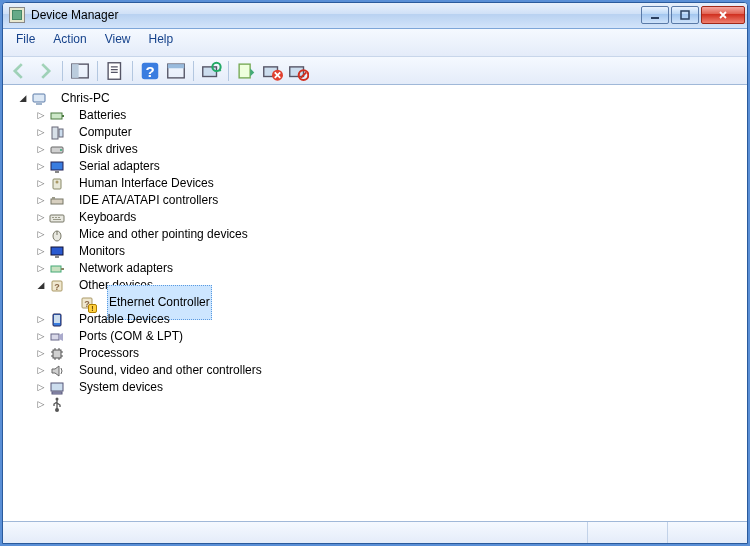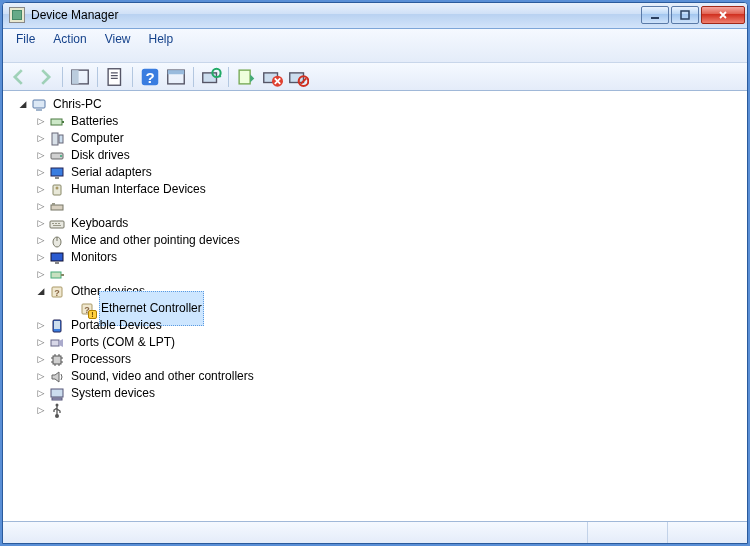--- a/index.html
+++ b/index.html
@@ -58,21 +58,21 @@
     font-size:10px;
     cursor:pointer;
   }
   .win-btn.close {
     background: linear-gradient(to bottom,#f5a8a0,#e06050 45%,#d03020 46%,#f08070);
     border-color:#a02818; color:#fff;
     width: 44px;
   }
   .win-btn svg { width:10px; height:10px; }
   .menubar {
-    height: 34px;
+    height: 28px;
     background: linear-gradient(to bottom,#f5f9ff,#e4ecf9);
     border-bottom: 1px solid #c8d6ea;
     display:flex;
     align-items:stretch;
     padding: 0 4px;
   }
   .menu-item {
     padding: 3px 9px;
     color:#15428b;
     cursor:pointer;
@@ -133,21 +133,21 @@
     position:relative;
   }
   .dev-icon svg { width:16px; height:16px; }
   .warn-badge {
     position:absolute; right:-2px; bottom:-2px;
     width:9px;height:9px;
     background:#ffd040; border:1px solid #b08000; border-radius:2px;
     font-size:7px; line-height:7px; text-align:center; color:#604000;
     font-weight:bold;
   }
-  .node-label { padding: 0 2px; }
+  .node-label { padding: 0 2px; margin-left: 8px; }
   .node-label.selected {
     background:#cde6ff;
     border:1px dotted #5a9ae0;
     padding: 8px 1px;
   }
   .statusbar {
     height:22px;
     background: linear-gradient(to bottom,#f5f9ff,#e4ecf9);
     border-top:1px solid #a0b8d8;
     display:flex;
@@ -334,20 +334,21 @@
         </div>
         <div class="tree-row">
           <span class="indent" style="width: 32px;"></span>
           <span class="toggle">▷</span>
           <span class="dev-icon">
             <svg viewBox="0 0 16 16">
               <rect x="2" y="6" width="12" height="5" fill="#d8d0c0" stroke="#776"></rect>
               <rect x="3" y="4" width="3" height="2" fill="#998"></rect>
             </svg>
           </span>
+          <span class="node-label">IDE ATA/ATAPI controllers</span>
         </div>
         <div class="tree-row">
           <span class="indent" style="width: 32px;"></span>
           <span class="toggle">▷</span>
           <span class="dev-icon">
             <svg viewBox="0 0 16 16">
               <rect x="1" y="5" width="14" height="7" rx="1" fill="#e8e8e0" stroke="#776"></rect>
               <rect x="3" y="7" width="2" height="1" fill="#998"></rect>
               <rect x="6" y="7" width="2" height="1" fill="#998"></rect>
               <rect x="9" y="7" width="2" height="1" fill="#998"></rect>
@@ -380,20 +381,21 @@
         </div>
         <div class="tree-row">
           <span class="indent" style="width: 32px;"></span>
           <span class="toggle">▷</span>
           <span class="dev-icon">
             <svg viewBox="0 0 16 16">
               <rect x="2" y="5" width="10" height="6" fill="#c8e0c0" stroke="#4a7"></rect>
               <rect x="12" y="7" width="3" height="2" fill="#886"></rect>
             </svg>
           </span>
+          <span class="node-label">Network adapters</span>
         </div>
         <div class="tree-row">
           <span class="indent" style="width: 32px;"></span>
           <span class="toggle" style="color: rgb(51, 51, 51);">◢</span>
           <span class="dev-icon">
             <svg viewBox="0 0 16 16">
               <rect x="3" y="3" width="10" height="10" rx="1" fill="#f0e8d0" stroke="#a96"></rect>
               <text x="8" y="12" text-anchor="middle" font-size="9" fill="#864" font-weight="bold">?</text>
             </svg>
           </span>

